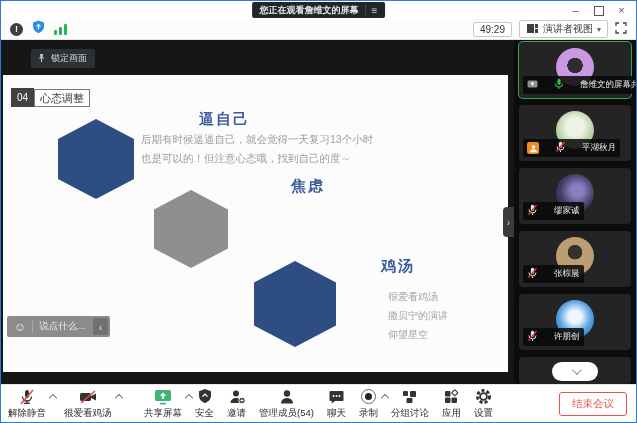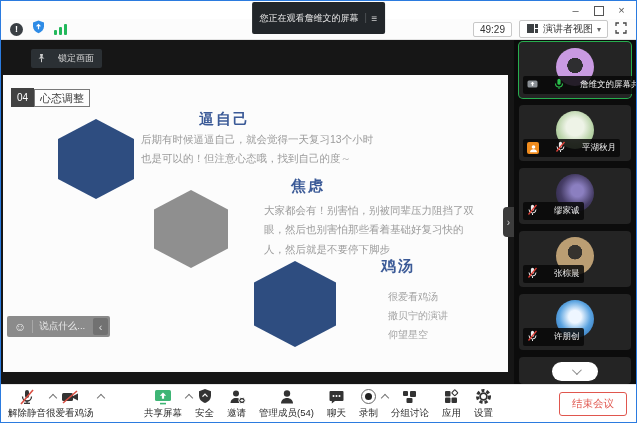--- a/index.html
+++ b/index.html
@@ -1,42 +1,42 @@
 <!DOCTYPE html>
 <html><head>
 <meta charset="utf-8">
 <style>
   html,body{margin:0;padding:0;background:#d6d6d6;}
   body{width:637px;height:423px;overflow:hidden;font-family:"Liberation Sans","DejaVu Sans",sans-serif;-webkit-font-smoothing:antialiased;}
   .window{width:635px;height:421px;border:1px solid #2b7bdf;background:#fff;display:flex;flex-direction:column;position:relative;}
 
   
   .titlebar{height:18px;background:#fff;position:relative;flex:0 0 auto;}
-  .title-pill{position:absolute;left:50%;top:1px;transform:translateX(-50%);background:#22262a;color:#e8e8e8;font-size:9px;height:32px;display:flex;align-items:center;gap:6px;padding:0 8px;border-radius:2px;white-space:nowrap;}
+  .title-pill{position:absolute;left:50%;top:1px;transform:translateX(-50%);background:#22262a;color:#e8e8e8;font-size:9px;height:16px;display:flex;align-items:center;gap:6px;padding:0 8px;border-radius:2px;white-space:nowrap;font-weight:bold;}
   .title-pill .sep{width:1px;height:10px;background:#4a4e52;}
   .title-pill .menu-ic{font-size:10px;color:#cfcfcf;}
   .win-controls{position:absolute;right:3px;top:0;display:flex;height:18px;align-items:center;}
   .win-btn{width:23px;text-align:center;color:#555;font-size:11px;line-height:18px;cursor:default;}
   .max-box{width:8px;height:8px;border:1px solid #555;display:inline-block;vertical-align:middle;}
 
   
   .topbar{height:20px;background:#fcfcfc;border-bottom:1px solid #e3e3e3;display:flex;align-items:center;padding:0 9px;gap:9px;flex:0 0 auto;}
   .info-ic{width:13px;height:13px;border-radius:50%;background:#3a3f44;color:#fff;font-size:9px;font-weight:bold;display:flex;align-items:center;justify-content:center;}
   .signal{display:flex;align-items:flex-end;gap:2px;height:11px;}
   .signal i{width:3px;background:#22b85b;border-radius:1px;display:block;}
   .signal i:nth-child(1){height:5px;}.signal i:nth-child(2){height:8px;}.signal i:nth-child(3){height:11px;}
   .topbar-right{margin-left:auto;display:flex;align-items:center;gap:7px;}
   .timer{border:1px solid #c8c8c8;border-radius:2px;padding:1px 6px;font-size:10px;color:#333;background:#fff;}
   .view-btn{border:1px solid #c8c8c8;border-radius:2px;padding:1px 6px;font-size:10px;color:#333;display:flex;align-items:center;gap:4px;background:#fff;}
   .caret{font-size:8px;color:#666;}
 
   
   .main{flex:1;min-height:0;background:#161616;display:flex;position:relative;}
   .stage{flex:1;position:relative;min-width:0;}
-  .pin-btn{position:absolute;top:9px;left:30px;background:rgba(44,49,54,.95);color:#d8d8d8;font-size:9px;padding:3px 8px 3px 6px;border-radius:2px;display:flex;gap:12px;align-items:center;z-index:5;}
+  .pin-btn{position:absolute;top:9px;left:30px;background:rgba(44,49,54,.95);color:#d8d8d8;font-size:9px;padding:3px 8px 3px 6px;border-radius:2px;display:flex;gap:5px;align-items:center;z-index:5;}
 
   .slide{position:absolute;left:2px;top:35px;width:505px;height:297px;background:#fcfcfc;overflow:hidden;}
   .sec-badge{position:absolute;left:8px;top:13px;width:23px;height:19px;background:#424242;color:#fff;font-size:10px;display:flex;align-items:center;justify-content:center;}
   .sec-label{position:absolute;left:31px;top:14px;height:16px;border:1px solid #7a7a7a;font-size:11px;color:#3a3a3a;display:flex;align-items:center;padding:0 5px;background:#fdfdfd;}
   .hex{position:absolute;clip-path:polygon(50% 0,100% 25%,100% 75%,50% 100%,0 75%,0 25%);}
   .hex1{left:55px;top:44px;width:76px;height:80px;background:#2e4d80;}
   .hex2{left:151px;top:115px;width:74px;height:78px;background:#8f8f8f;}
   .hex3{left:251px;top:186px;width:82px;height:86px;background:#2e4d80;}
   .blk-h{position:absolute;color:#3b5a97;font-weight:bold;font-size:15px;letter-spacing:2px;}
   .h1{left:196px;top:35px;}.h2{left:288px;top:102px;}.h3{left:378px;top:182px;}
@@ -64,21 +64,21 @@
   .av4{background:radial-gradient(circle at 56% 44%,#8b7fc0 0 20%,#463d66 55%,#201b35 100%);}
   .av5{background:radial-gradient(circle at 50% 44%,#eef6ff 0 22%,#5aa3e0 55%,#1f5fa8 100%);}
   .tile-label{position:absolute;left:4px;bottom:4px;background:rgba(8,8,8,.85);border-radius:2px;padding:2px 4px;display:flex;align-items:center;gap:16px;font-size:8.5px;color:#f0f0f0;white-space:nowrap;max-width:106px;overflow:hidden;}
   .badge-host{width:12px;height:12px;background:#f08c1e;border-radius:2px;display:flex;align-items:center;justify-content:center;flex:0 0 auto;}
   .tile.partial{height:27px;background:#242424;display:flex;justify-content:center;align-items:flex-start;}
   .collapse-pill{margin-top:5px;width:46px;height:19px;background:#fff;border-radius:10px;display:flex;align-items:center;justify-content:center;}
   .chev-down{width:6px;height:6px;border-right:1.5px solid #8a8a8a;border-bottom:1.5px solid #8a8a8a;transform:rotate(45deg) translateY(-2px);}
 
   
   .toolbar{height:37px;background:#fff;border-top:1px solid #e6e6e6;position:relative;display:flex;align-items:center;flex:0 0 auto;}
-  .tgroup-left{position:absolute;left:7px;top:3px;display:flex;justify-content:space-between;}
+  .tgroup-left{position:absolute;left:7px;top:3px;display:flex;gap:18px;justify-content:space-between;}
   .tgroup-center{margin:0 auto;display:flex;gap:13px;align-items:flex-start;padding-top:0;}
   .titem{display:flex;flex-direction:column;align-items:center;gap:1px;font-size:9.5px;color:#2b2b2b;position:relative;cursor:default;}
   .titem .ic{height:18px;display:flex;align-items:center;justify-content:center;}
   .chev-up{position:absolute;right:-10px;top:7px;width:5px;height:5px;border-left:1.2px solid #777;border-top:1.2px solid #777;transform:rotate(45deg);}
   .rec-outer{width:13px;height:13px;border:1.5px solid #666;border-radius:50%;display:flex;align-items:center;justify-content:center;}
   .rec-inner{width:7px;height:7px;background:#222;border-radius:50%;}
   .end-btn{position:absolute;right:9px;top:7px;border:1px solid #e0564e;color:#e0564e;background:#fff;border-radius:3px;font-size:10.5px;padding:4px 12px;cursor:default;}
 </style>
 </head>
 <body>
@@ -146,21 +146,20 @@
         <div class="sec-label">心态调整</div>
 
         <div class="hex hex1"></div>
         <div class="hex hex2"></div>
         <div class="hex hex3"></div>
 
         <div class="blk-h h1">逼自己</div>
         <div class="blk-p p1">后期有时候逼逼自己，就会觉得一天复习13个小时也是可以的！但注意心态哦，找到自己的度～</div>
 
         <div class="blk-h h2">焦虑</div>
-        <div class="blk-p p2">大家都会有！别害怕，别被同辈压力阻挡了双眼，然后也别害怕那些看着基础好复习快的人，然后就是不要停下脚步</div>
 
         <div class="blk-h h3">鸡汤</div>
         <div class="soup">
           <div>很爱看鸡汤</div>
           <div>撒贝宁的演讲</div>
           <div>仰望星空</div>
         </div>
       </div>
 
       <div class="chat-pill">

